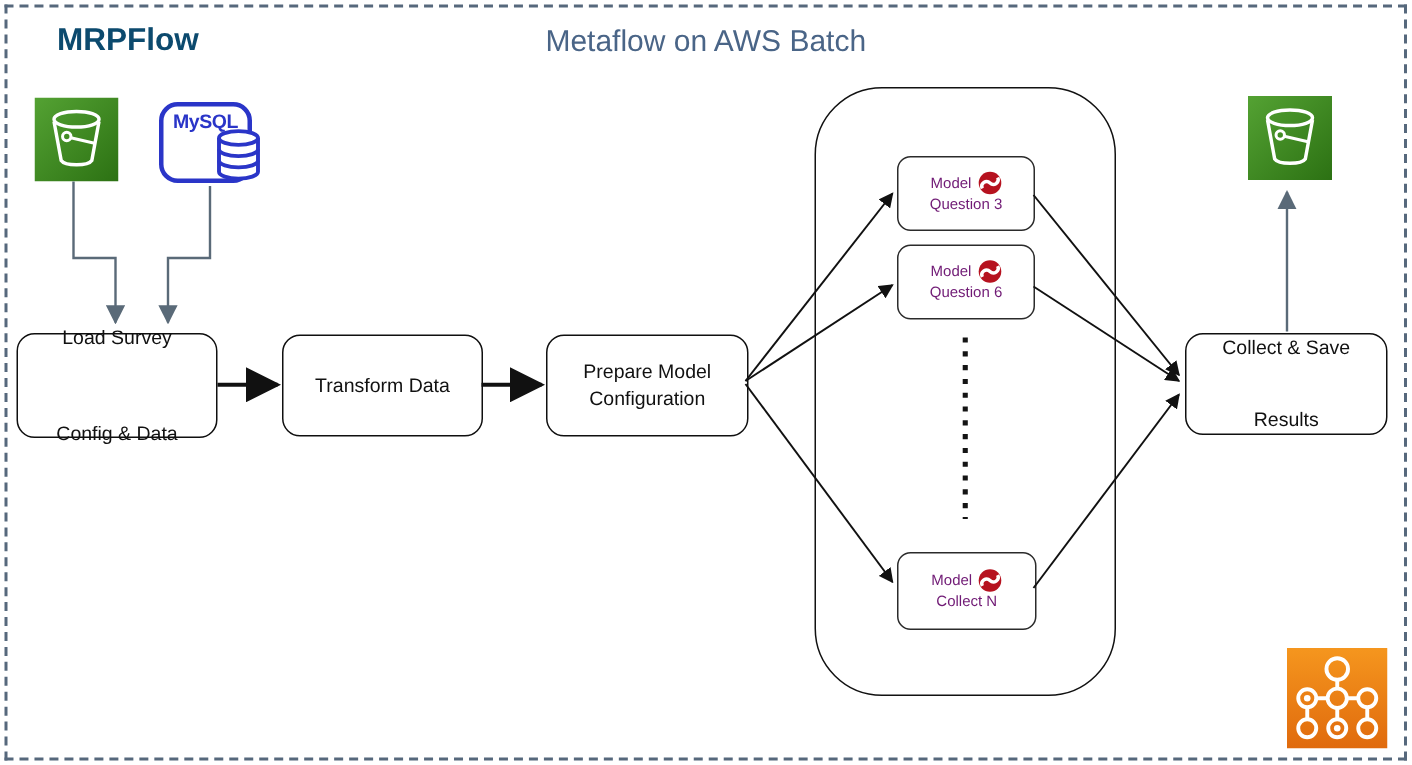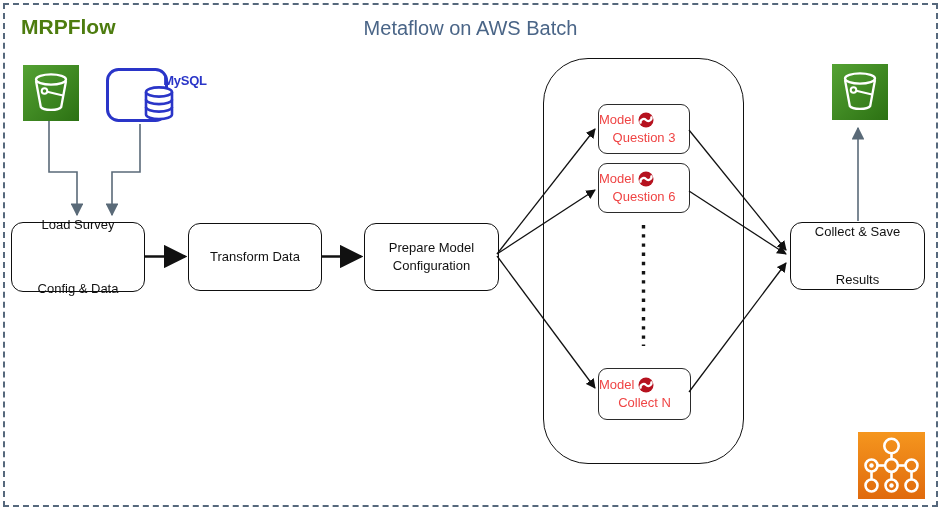--- a/index.html
+++ b/index.html
@@ -1,44 +1,44 @@
 <!DOCTYPE html>
 <html><head>
 <meta charset="utf-8">
 <style>
   html,body{margin:0;padding:0;background:#fff;}
   #canvas{
     position:relative;width:941px;height:510px;background:#fff;overflow:hidden;
     font-family:"Liberation Sans",sans-serif;
   }
   .frame{position:absolute;inset:3px;border:2px dashed #56687c;pointer-events:none;z-index:0;}
-  .page-title{position:absolute;left:21px;top:15px;font-size:21px;font-weight:bold;color:#4d7c0f;z-index:2;}
+  .page-title{position:absolute;left:38px;top:15px;font-size:21px;font-weight:bold;color:#0c4a6e;z-index:2;}
   .page-subtitle{position:absolute;left:0;right:0;top:17px;text-align:center;font-size:20px;color:#4a6587;z-index:2;}
 
   .flow-box{
     position:absolute;background:#fff;border:1.6px solid #0f0f0f;border-radius:12px;
     display:flex;flex-direction:column;align-items:center;justify-content:center;
     font-size:13px;line-height:1.42;color:#111;text-align:center;z-index:2;
   }
   .model-box{
     position:absolute;background:#fff;border:1.5px solid #2b2b2b;border-radius:9px;
-    display:flex;flex-direction:column;justify-content:center;
-    font-size:13px;line-height:1.35;color:#ef4444;text-align:center;z-index:2;
+    display:flex;flex-direction:column;align-items:center;justify-content:center;
+    font-size:10px;line-height:1.35;color:#701a75;text-align:center;z-index:2;
   }
   .mrow{display:flex;align-items:center;gap:4px;}
   .container-box{
     position:absolute;left:543px;top:58px;width:199px;height:404px;
     border:1.4px solid #111;border-radius:45px;background:transparent;z-index:1;
   }
   .icon-abs{position:absolute;z-index:2;}
   #arrow-layer{position:absolute;left:0;top:0;width:941px;height:510px;z-index:3;pointer-events:none;}
   .mysql-wrap{position:absolute;left:104px;top:66px;width:74px;height:58px;z-index:2;}
   .mysql-label{
     position:absolute;left:3px;top:7px;width:60px;text-align:center;
-    font-size:13px;font-weight:bold;color:#2a35c8;letter-spacing:-0.3px;margin-left:48px;
+    font-size:13px;font-weight:bold;color:#2a35c8;letter-spacing:-0.3px;
   }
 </style>
 </head>
 <body>
 
 <div id="canvas">
   <div class="frame"></div>
 
   <div class="page-title">MRPFlow</div>
   <div class="page-subtitle">Metaflow on AWS Batch</div>

